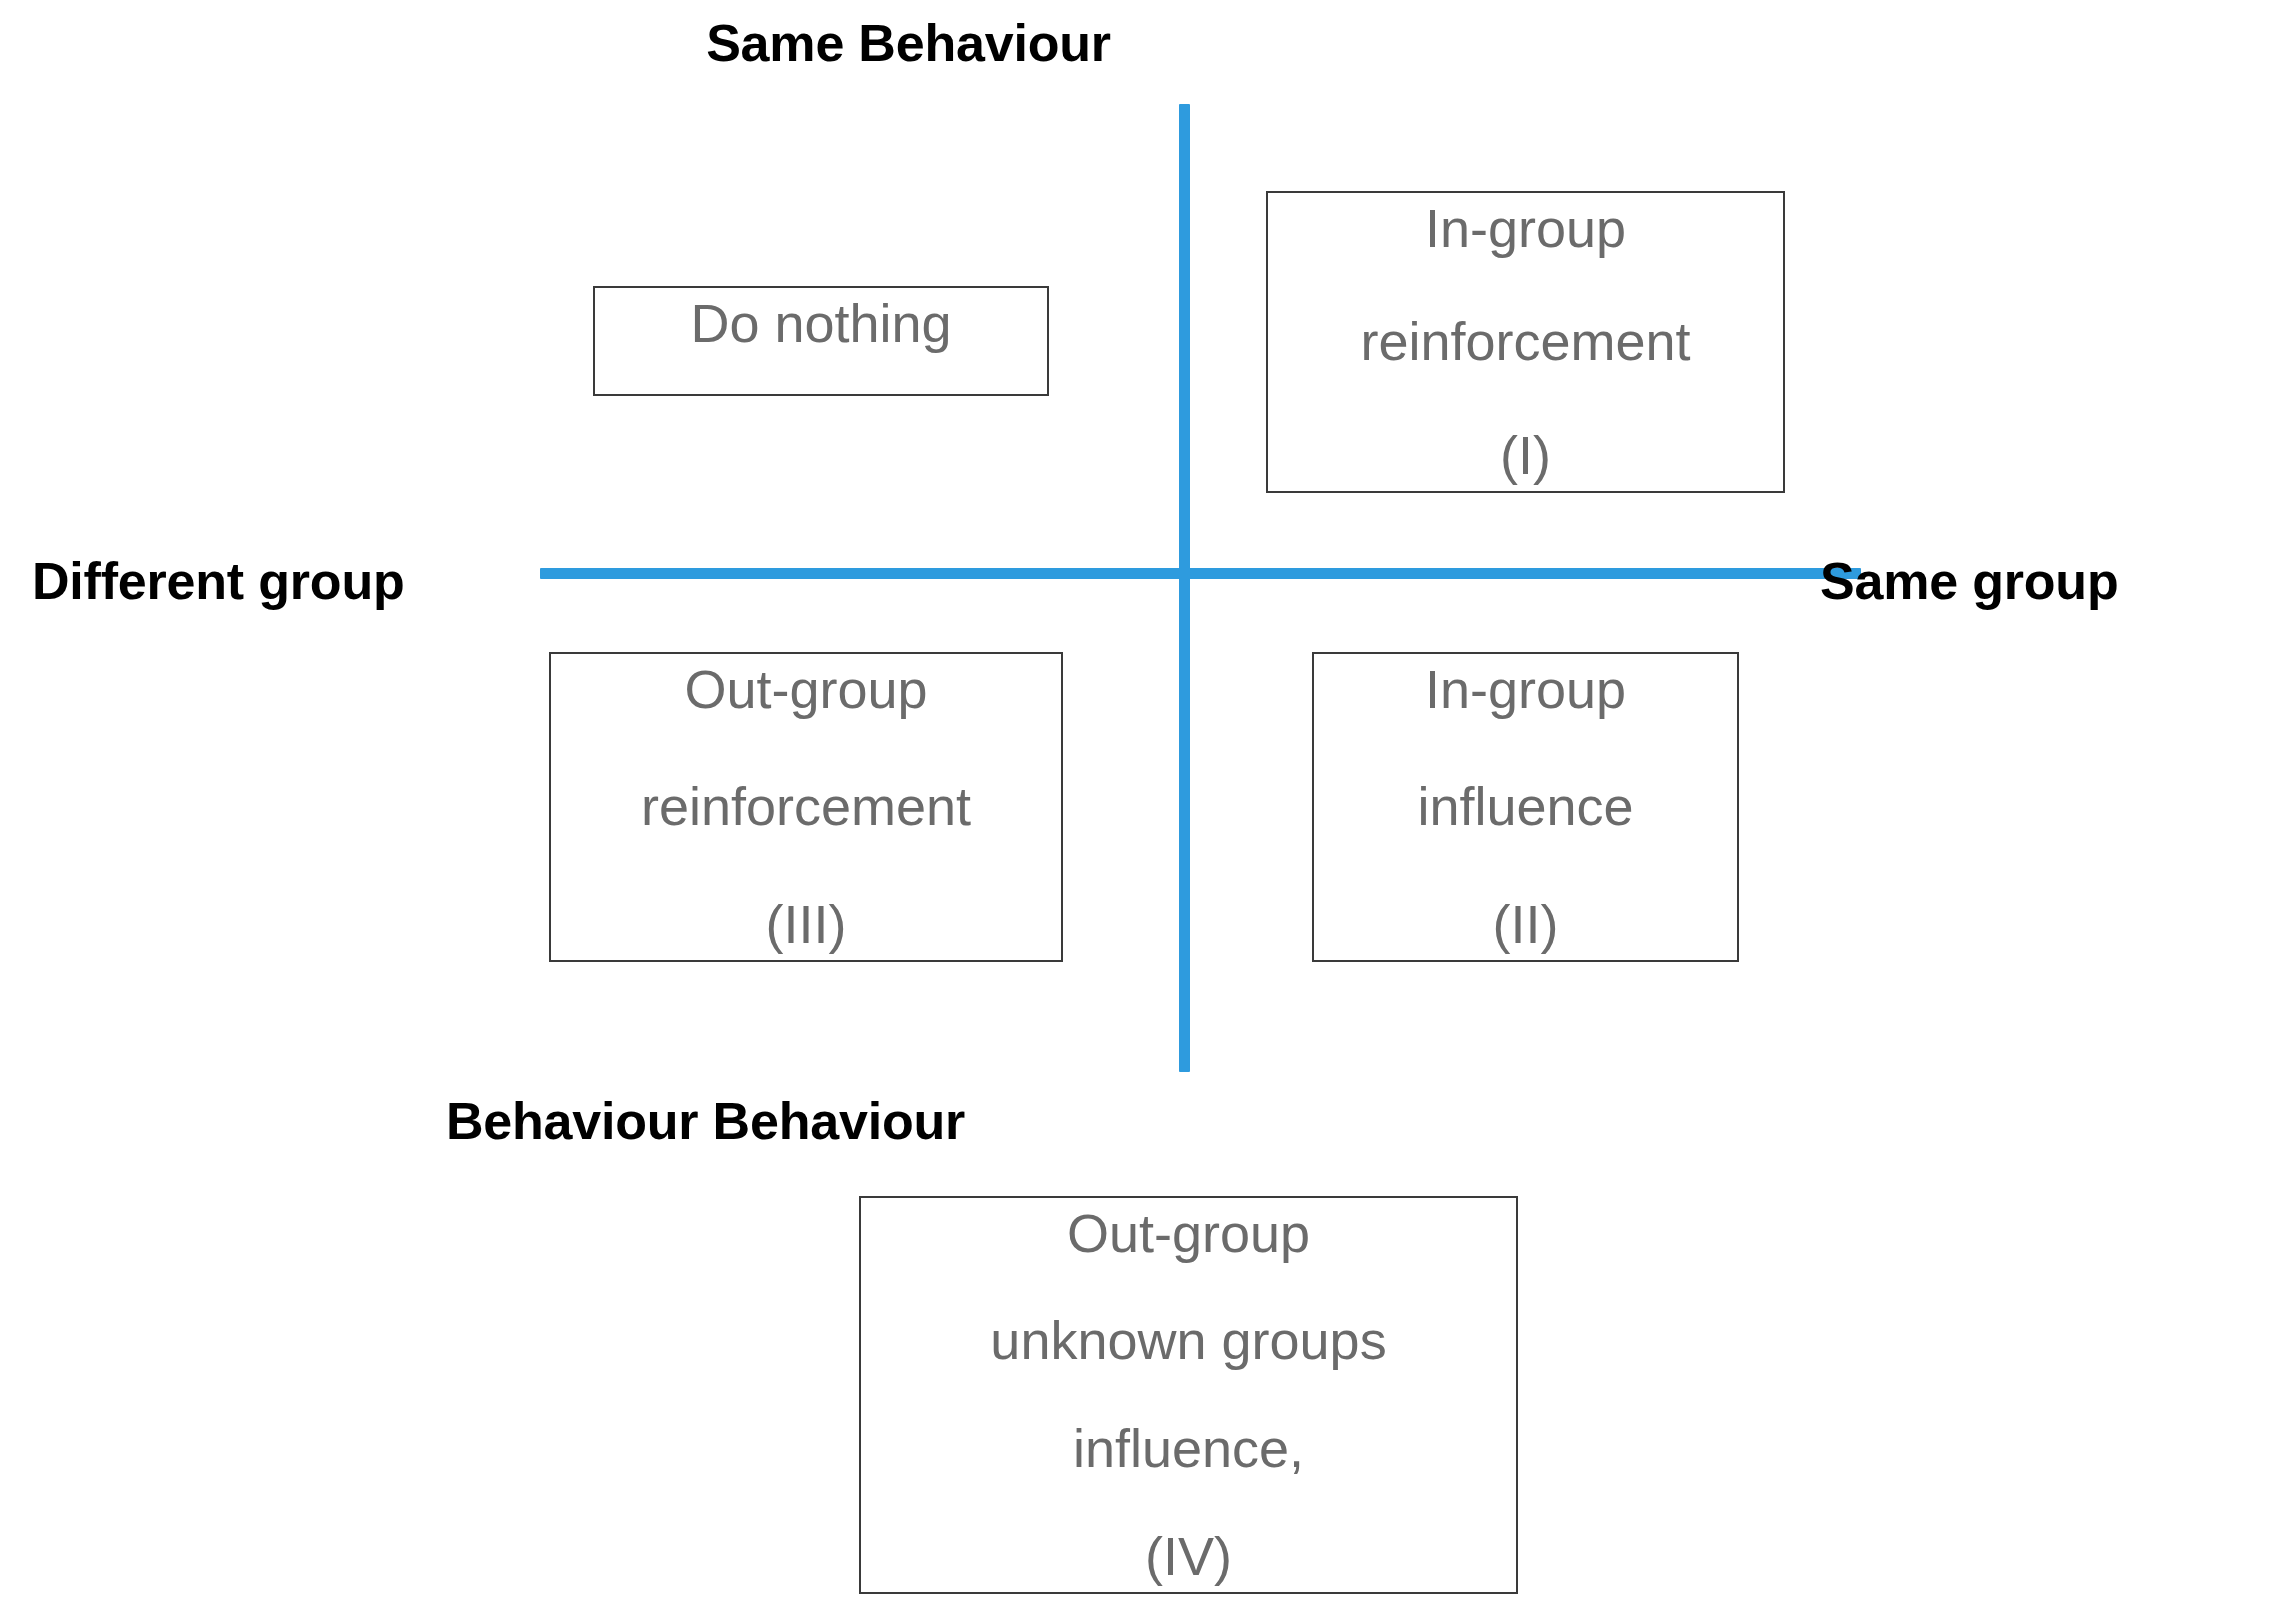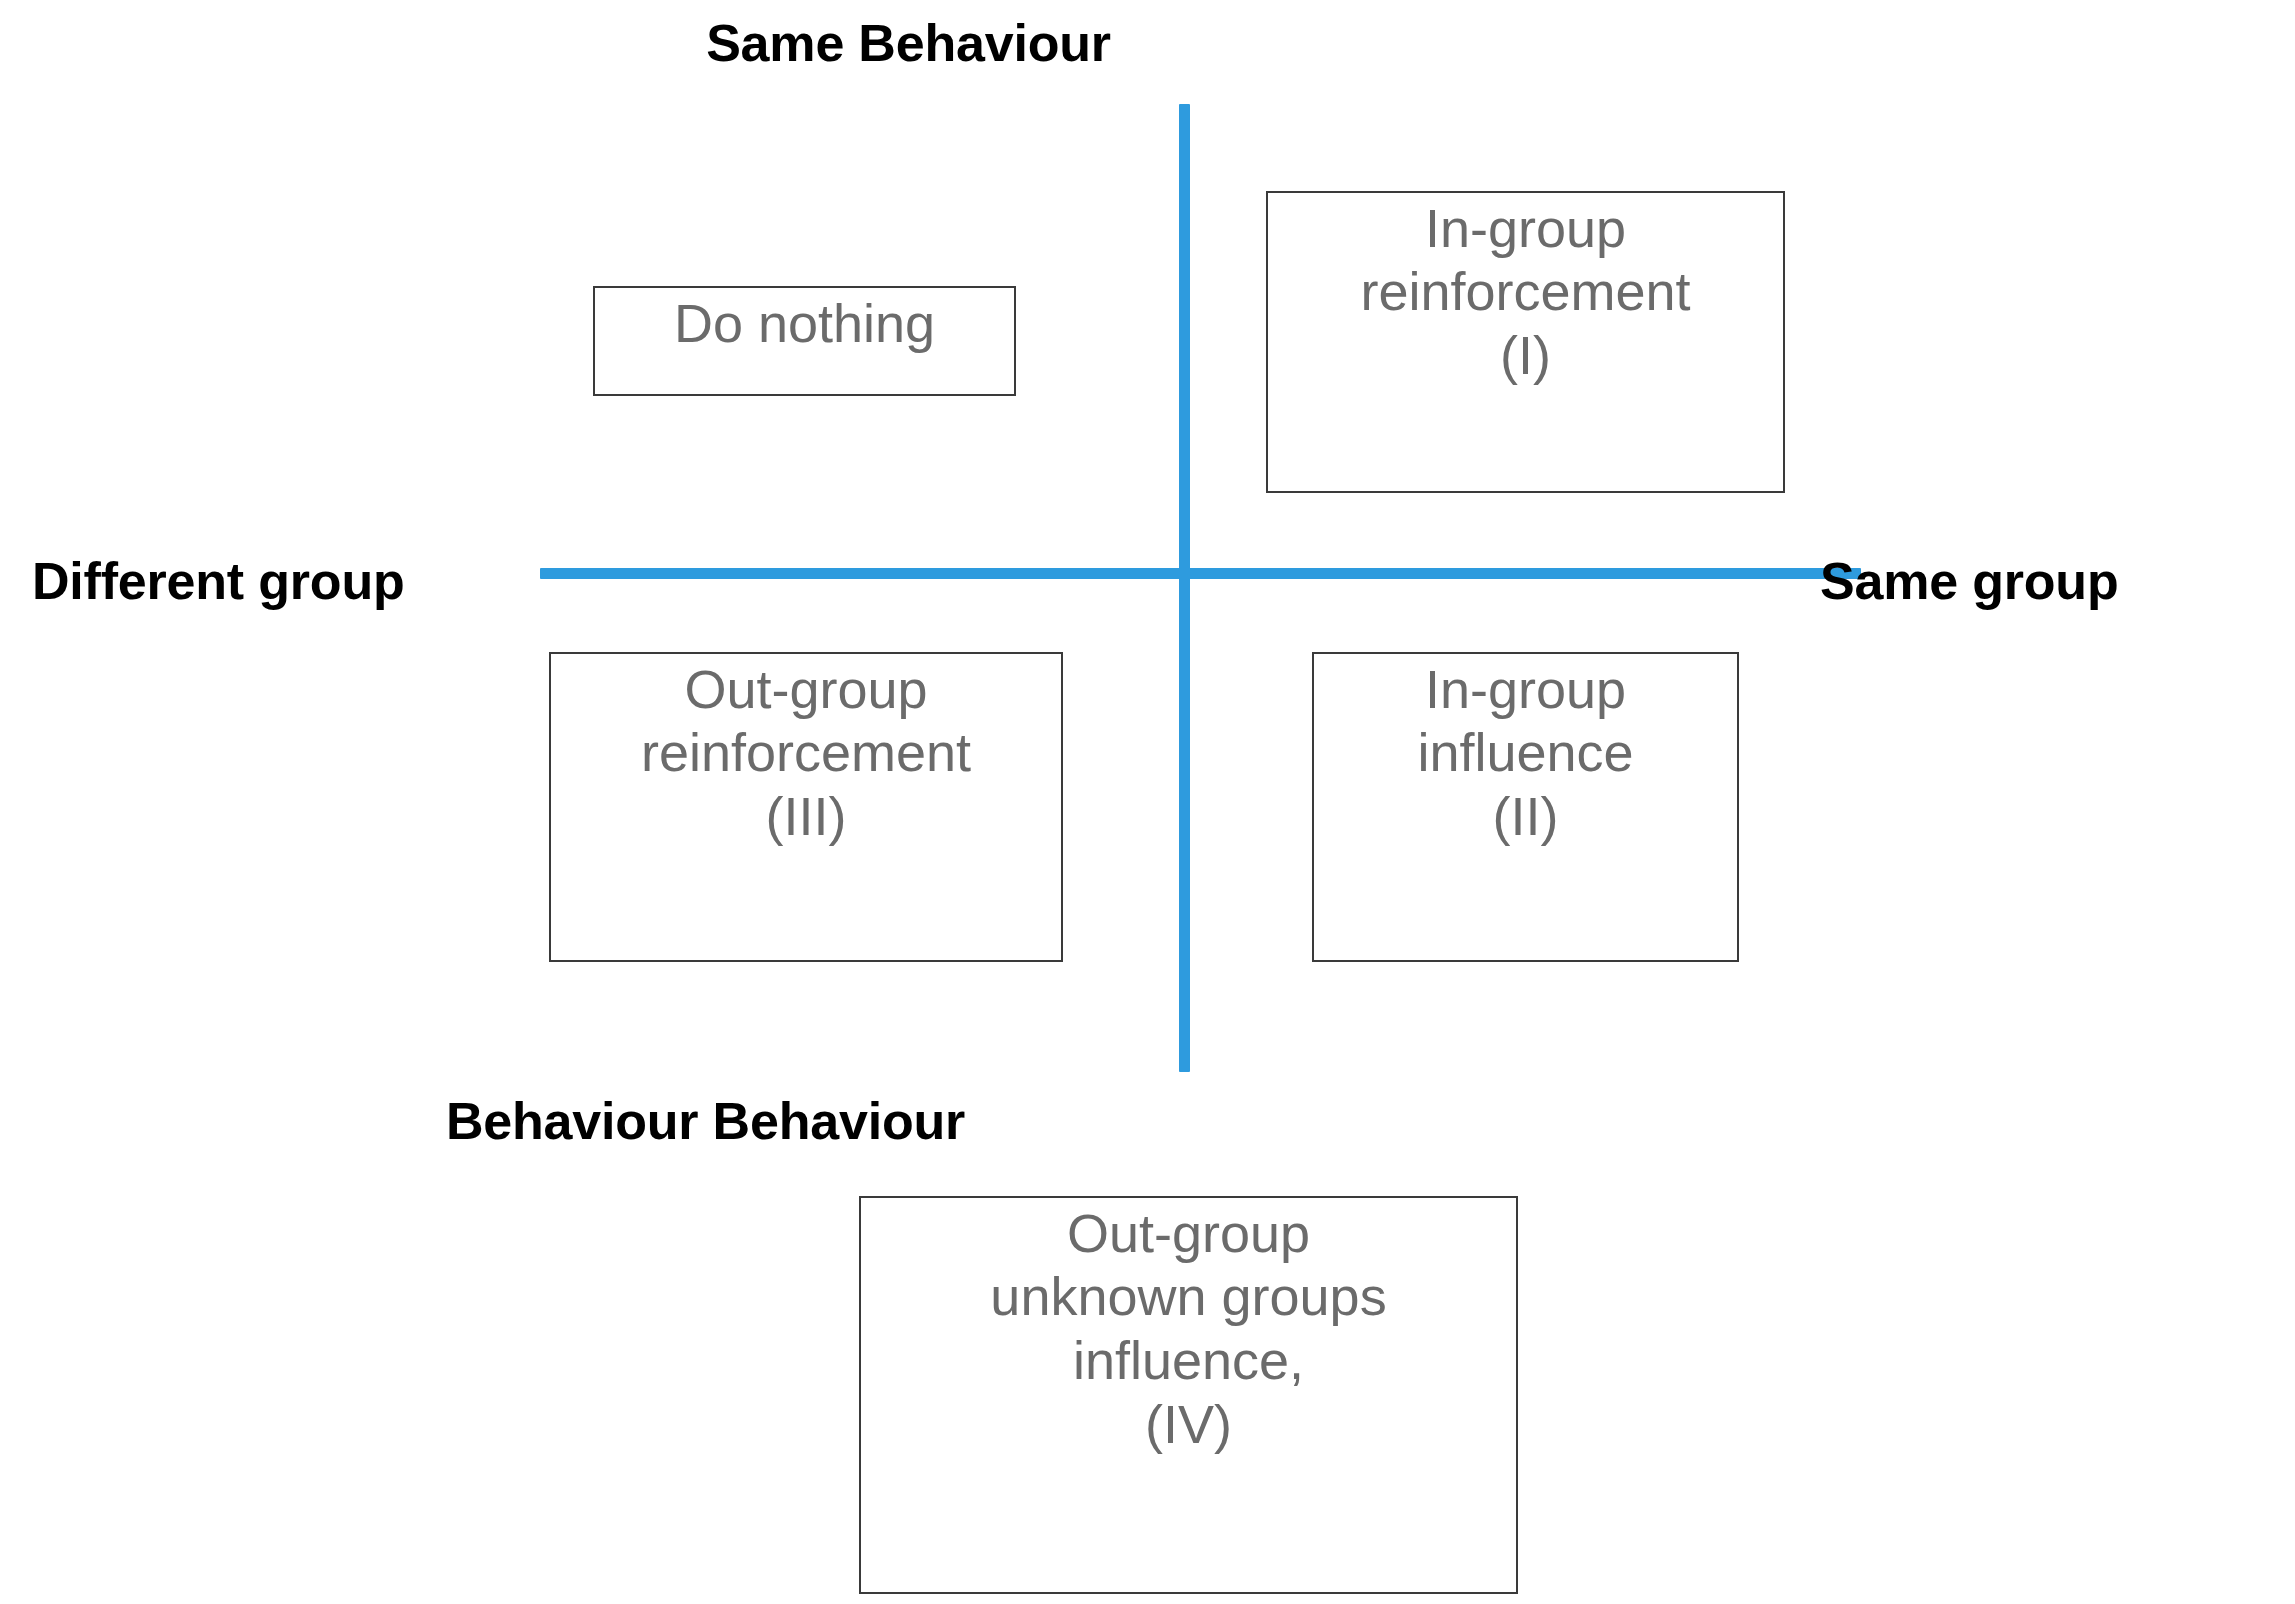--- a/index.html
+++ b/index.html
@@ -82,35 +82,35 @@
   
   .qbox {
     position: absolute;
     box-sizing: border-box;
     border: 2.6px solid #3a3a3a;
     background: #ffffff;
     color: #6b6b6b;
     display: flex;
     flex-direction: column;
     align-items: center;
-    justify-content: flex-start;
+    justify-content: space-between;
     text-align: center;
     font-size: 54px;
     line-height: 1.18;
     padding: 3.5px 8.7px;
   }
   .qbox .line {
     display: block;
     white-space: nowrap;
   }
 
   #box-do-nothing {
     left: 593px;
     top: 286px;
-    width: 423px;
+    width: 456px;
     height: 110px;
   }
   #box-quadrant-1 {
     left: 1266px;
     top: 191px;
     width: 519px;
     height: 302px;
   }
   #box-quadrant-3 {
     left: 549px;

